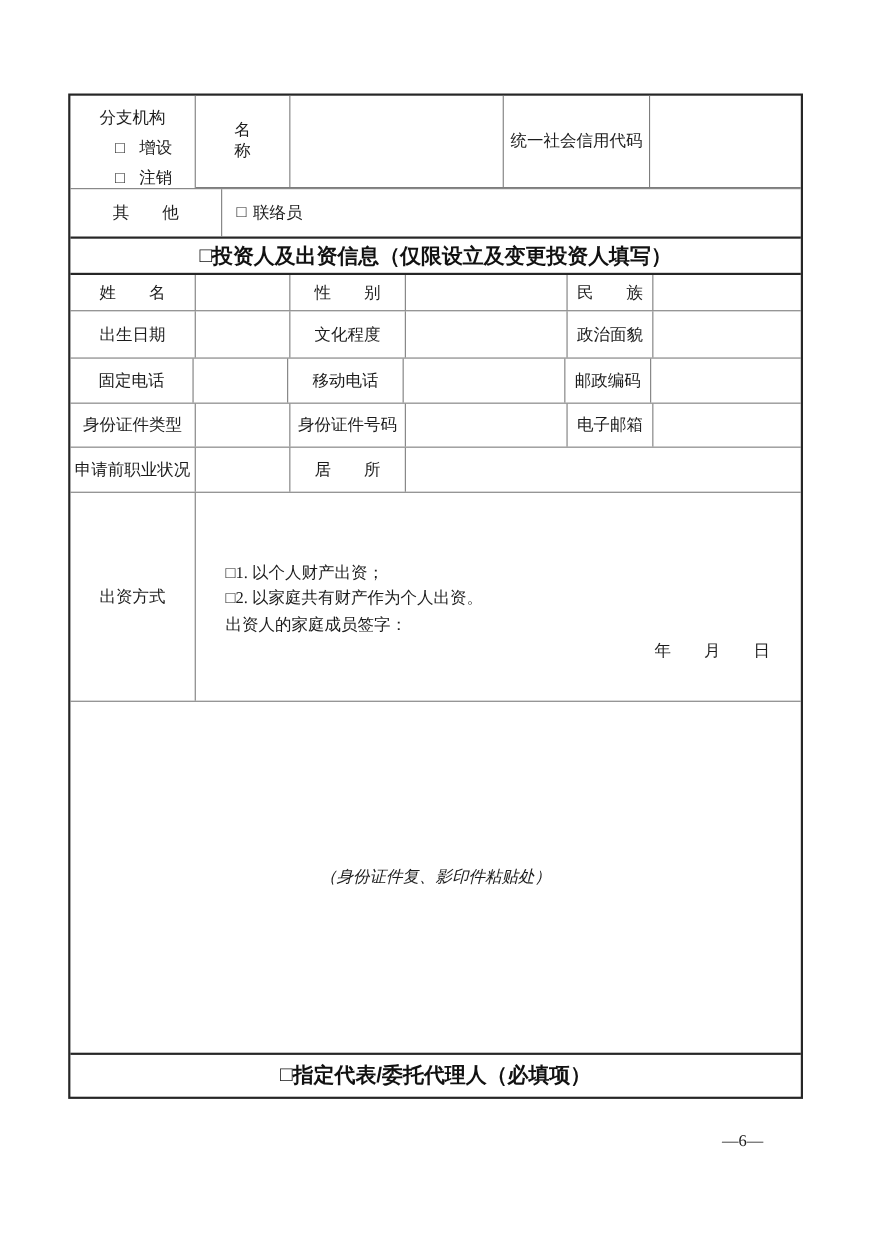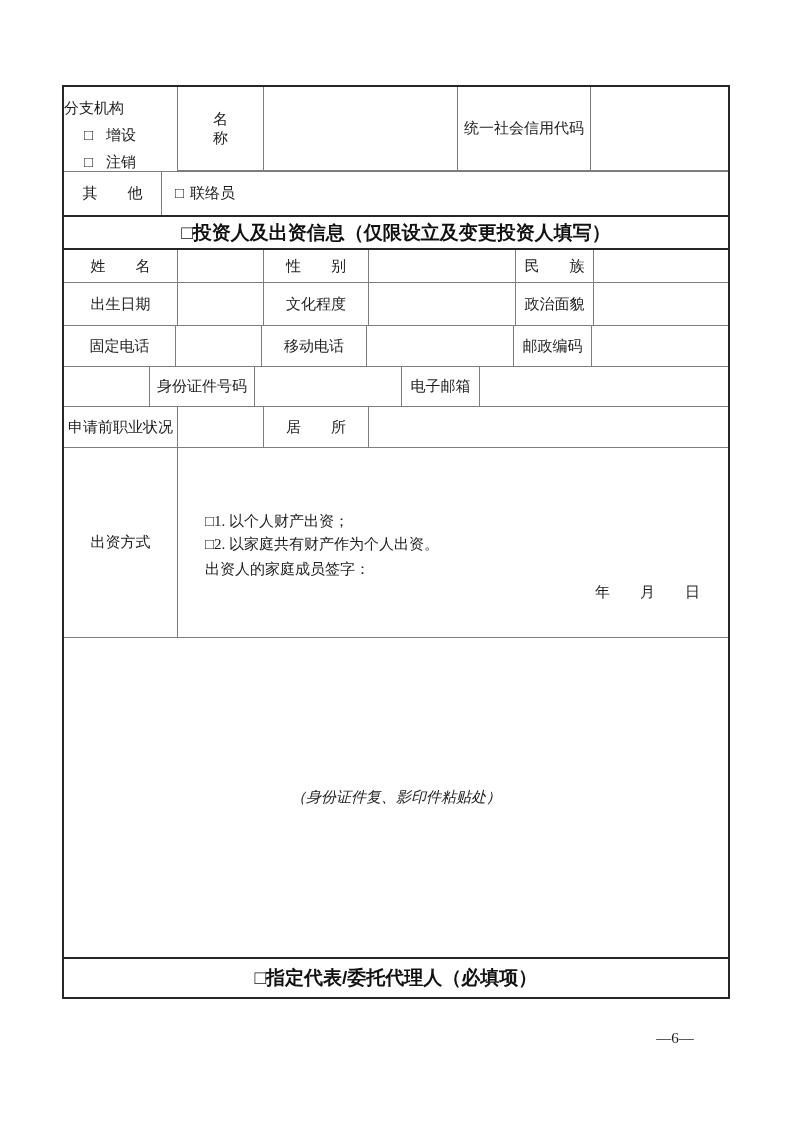--- a/index.html
+++ b/index.html
@@ -32,21 +32,21 @@
   .subrow.no-bb { border-bottom: none; }
   .header-row {
     border-top: 2px solid #262626;
     border-bottom: 2px solid #262626;
     display: flex; align-items: center; justify-content: center;
     font-family: "Liberation Sans", "DejaVu Sans", sans-serif;
     font-weight: bold; font-size: 19px; color: #111;
   }
   .header-row.bottom { border-bottom: none; }
   .branch-cell {
-    flex-direction: column; align-items: flex-start;
+    flex-direction: column; align-items: center;
     justify-content: flex-start;
     padding-top: 8px; line-height: 27px;
   }
   .branch-title { text-align: center; }
   .branch-opt { display: flex; padding-left: 20px; gap: 13px; text-align: left; }
   .stack2 { line-height: 19px; }
   .cb { display: inline-block; }
   .gap6 { margin-right: 6px; }
   .contrib-content {
     flex: 1; display: flex; flex-direction: column;
@@ -89,21 +89,21 @@
             </div>
           </div>
           <div class="cell" style="width:194px"></div>
           <div class="cell" style="width:133px">统一社会信用代码</div>
           <div class="cell last"></div>
         </div>
       </div>
     </div>
 
     <div class="row no-bb" style="height:43px">
-      <div class="cell" style="width:98px">其　　他</div>
+      <div class="cell" style="width:138px">其　　他</div>
       <div class="cell last left" style="padding-left:13px">
         <span class="cb gap6">□</span>
         <span>联络员</span>
       </div>
     </div>
 
     <div class="header-row" style="height:35px">
       <span class="cb">□</span>
       <span>投资人及出资信息（仅限设立及变更投资人填写）</span>
     </div>
@@ -129,20 +129,21 @@
     <div class="row" style="height:41px">
       <div class="cell" style="width:112px">固定电话</div>
       <div class="cell" style="width:86px"></div>
       <div class="cell" style="width:105px">移动电话</div>
       <div class="cell" style="width:147px"></div>
       <div class="cell" style="width:78px">邮政编码</div>
       <div class="cell last"></div>
     </div>
 
     <div class="row" style="height:40px">
+      <div class="cell" style="width:114px">身份证件类型</div>
       <div class="cell" style="width:86px"></div>
       <div class="cell" style="width:105px">身份证件号码</div>
       <div class="cell" style="width:147px"></div>
       <div class="cell" style="width:78px">电子邮箱</div>
       <div class="cell last"></div>
     </div>
 
     <div class="row" style="height:41px">
       <div class="cell" style="width:114px">申请前职业状况</div>
       <div class="cell" style="width:86px"></div>

